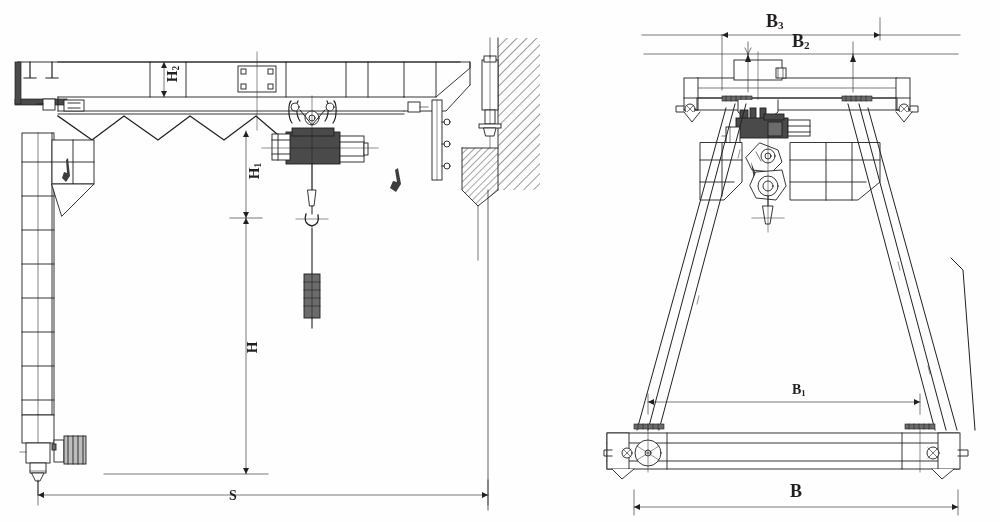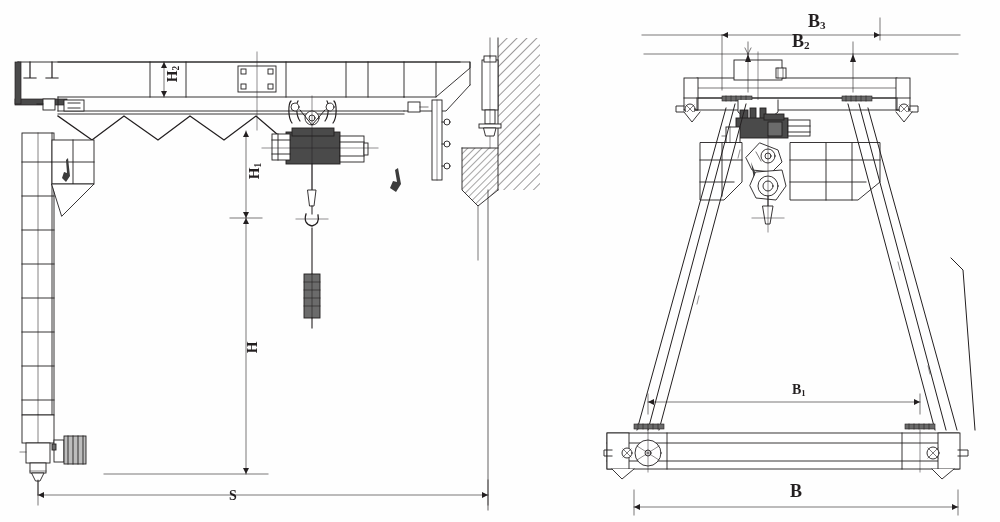--- a/index.html
+++ b/index.html
@@ -420,21 +420,21 @@
 </div>
 
 <div class="lbl rot" style="left:247px;top:340px;font-size:15px;">
   <span>H</span>
 </div>
 
 <div class="lbl" style="left:229px;top:489px;font-size:14px;">
   <span>S</span>
 </div>
 
-<div class="lbl" style="left:808px;top:12px;font-size:18px;">
+<div class="lbl" style="left:766px;top:12px;font-size:18px;">
   <span>B<sub>3</sub></span>
 </div>
 
 <div class="lbl" style="left:792px;top:32px;font-size:18px;">
   <span>B<sub>2</sub></span>
 </div>
 
 <div class="lbl" style="left:792px;top:383px;font-size:14px;">
   <span>B<sub>1</sub></span>
 </div>

